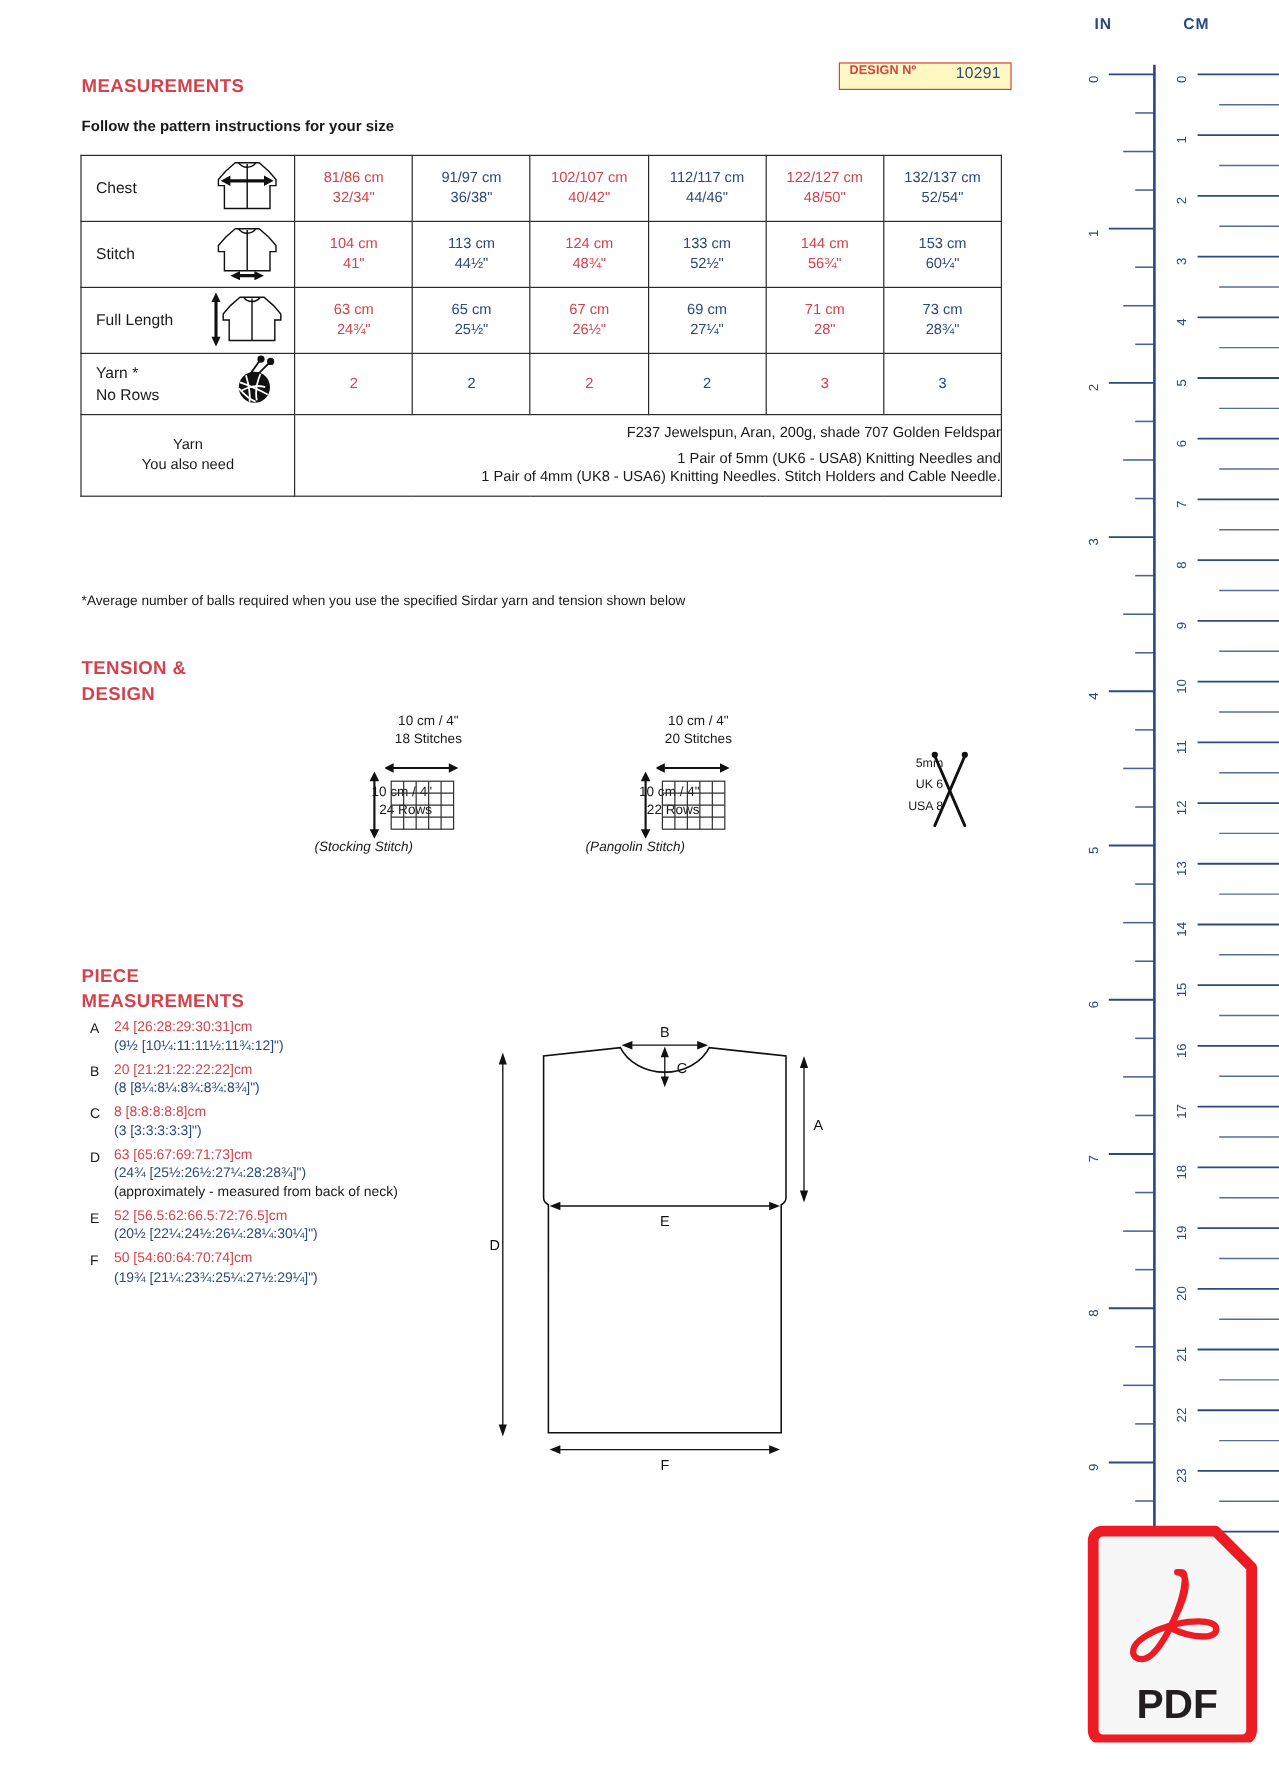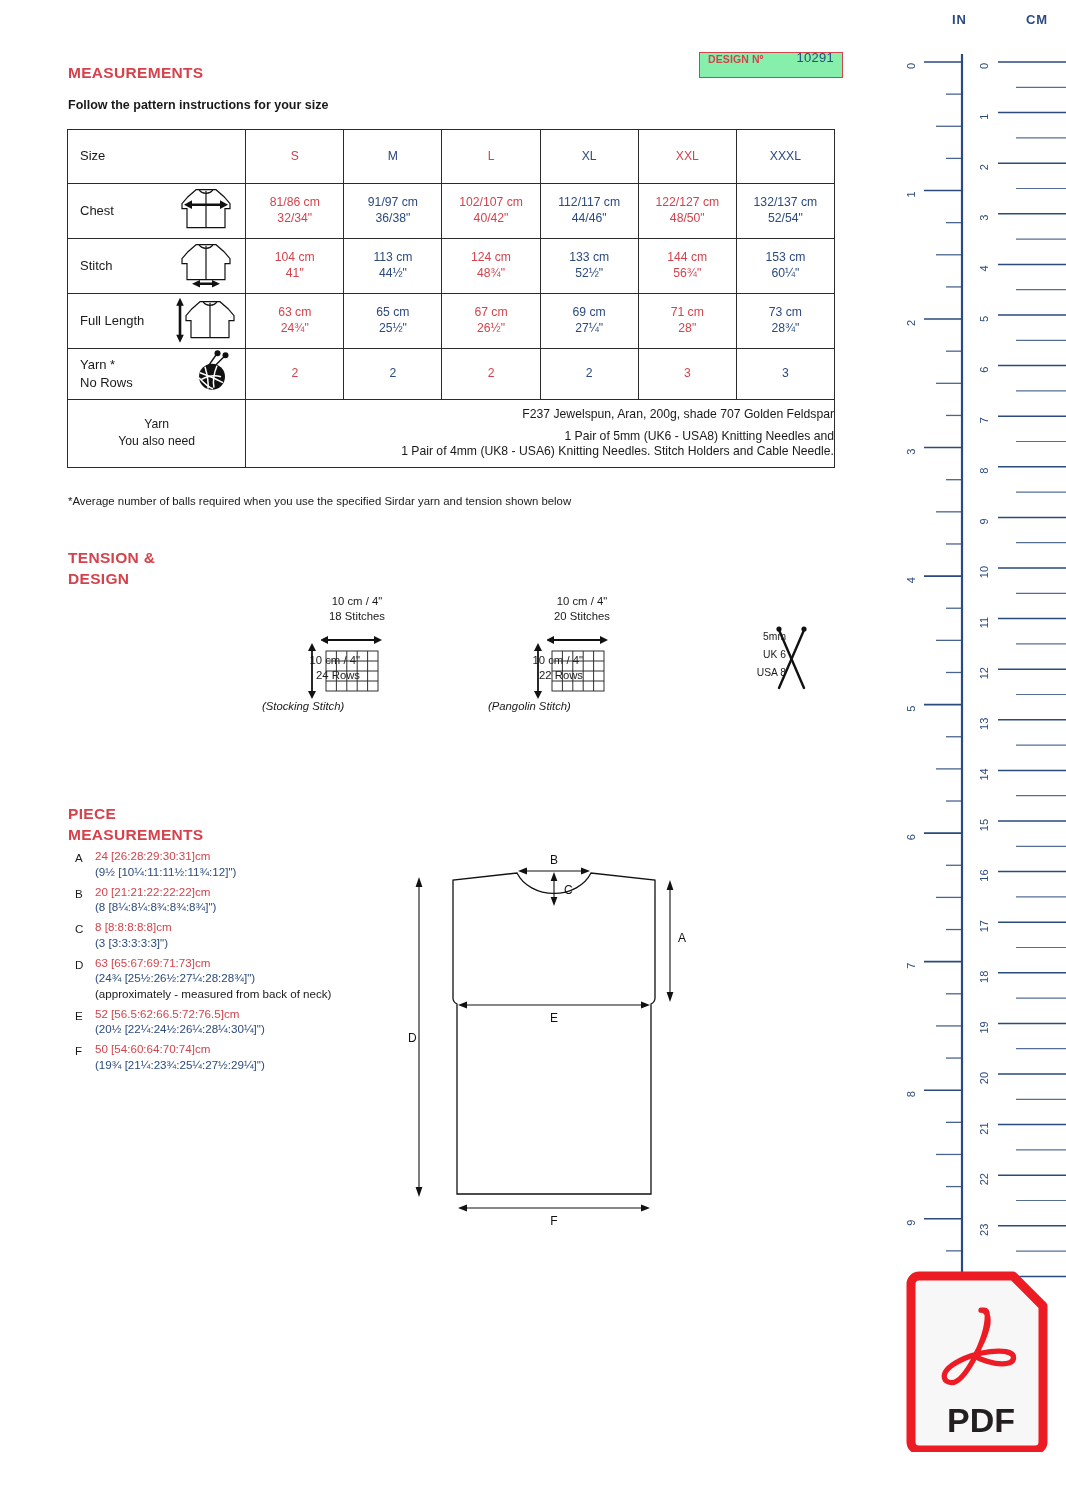--- a/index.html
+++ b/index.html
@@ -22,23 +22,23 @@
     font-weight:bold;
     font-size:15.5px;
     letter-spacing:.02em;
   }
 
   
   #design-badge {
     position:absolute; left:699px; top:52px;
     width:144px; height:23px;
     border:1.4px solid #d4434c;
-    display:flex; align-items:flex-end;
-    padding:12px 8px;
-    background:#86efac;
+    display:flex; align-items:flex-start;
+    padding:0 8px;
+    background:#fef9c3;
   }
   #design-badge .dn-label {
     color:#d4434c; font-weight:bold; font-size:10.5px;
     letter-spacing:.01em; white-space:nowrap;
   }
   #design-badge .dn-value {
     margin-left:auto; color:#2b4a7d; font-size:13px;
     letter-spacing:.02em;
   }
 
@@ -147,21 +147,20 @@
 
   
   #schematic { position:absolute; left:404px; top:842px; }
 
   
   #ruler { position:absolute; left:896px; top:0; width:170px; height:1290px; }
   .ruler-head {
     position:absolute; top:12px;
     font-size:13px; font-weight:bold; color:#2b4a7d;
     letter-spacing:.06em;
-    margin-left:40px;
   }
   #ruler-head-in { left:16px; }
   #ruler-head-cm { left:90px; }
 
   
   #pdf-icon { position:absolute; left:905px; top:1266px; }
 </style>
 </head>
 <body>
 
@@ -180,29 +179,20 @@
       <col class="col-first">
         <col class="col-size">
         <col class="col-size">
         <col class="col-size">
       <col class="col-size">
         <col class="col-size">
         <col class="col-size">
     </colgroup>
     <tbody>
 
-      <tr>
-        <td class="label hdr-cell">Size</td>
-        <td class="hdr-cell red">S</td>
-        <td class="hdr-cell blue">M</td>
-        <td class="hdr-cell red">L</td>
-        <td class="hdr-cell blue">XL</td>
-        <td class="hdr-cell red">XXL</td>
-        <td class="hdr-cell blue">XXXL</td>
-      </tr>
 
       <tr>
         <td class="label row-meas">
           <span>Chest</span>
           <span class="pict">
             <svg width="62" height="48" viewBox="0 0 62 48">
               <g fill="none" stroke="#111" stroke-width="1.2">
                 <path d="M21 5 L13 12 L7 19 L7 24 L12 24 L12 43 L50 43 L50 24 L55 24 L55 19 L49 12 L41 5 Z"></path>
                 <path d="M24 5 a8 7 0 0 0 14 0"></path>
                 <line x1="31" y1="6" x2="31" y2="43"></line>

